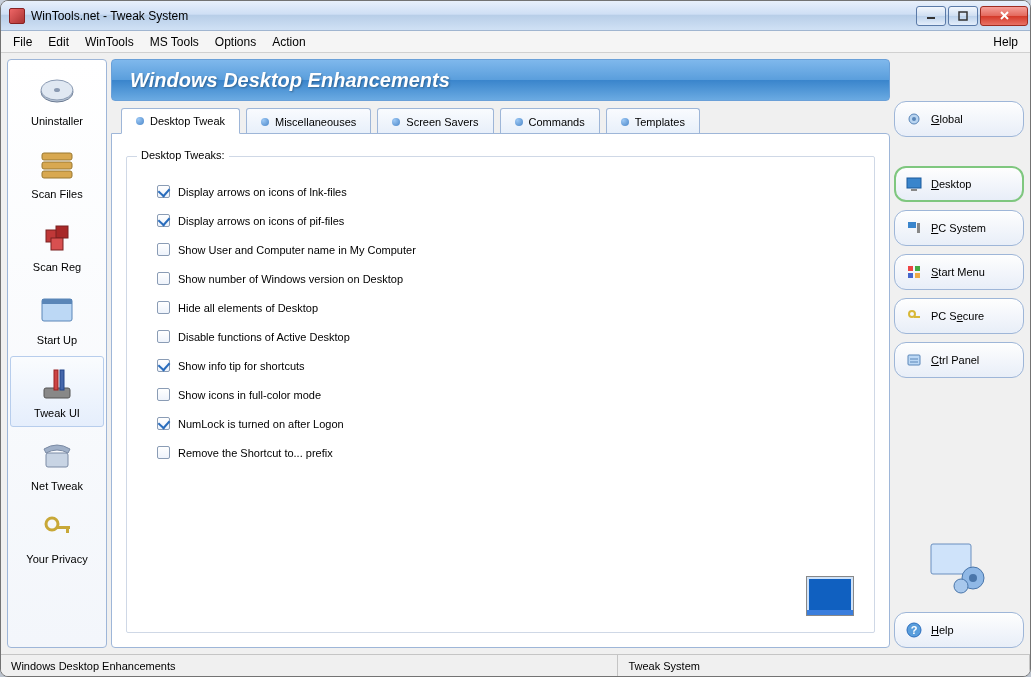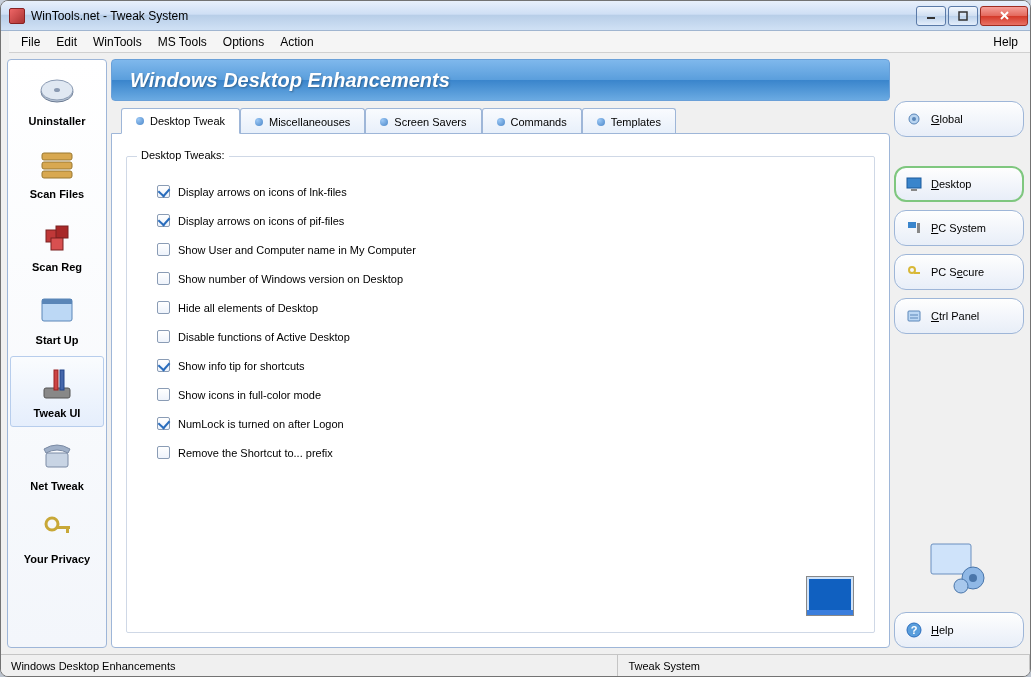--- a/index.html
+++ b/index.html
@@ -56,21 +56,20 @@
   color:#fff;
 }
 .menubar {
   height: 22px;
   background: #f5f5f5;
   border-bottom: 1px solid #d0d0d0;
   display:flex;
   align-items:center;
   padding: 0 4px;
   font-size:12px;
-  margin-left:8px;
 }
 .menubar .menu-item { padding: 2px 8px; cursor:pointer; }
 .menubar .spacer { flex:1; }
 .client {
   flex:1;
   display:flex;
   padding: 6px;
   gap: 4px;
   background:#f0f0f0;
 }
@@ -85,21 +84,20 @@
   gap:2px;
 }
 .side-item {
   display:flex;
   flex-direction:column;
   align-items:center;
   padding:6px 2px 8px;
   cursor:pointer;
   border-radius:3px;
   font-size:11px;
-  font-weight:bold;
 }
 .side-item:hover,.side-item.selected { background: linear-gradient(to bottom,#fafcfe,#e5eefc); border:1px solid #b7cdec; padding:5px 1px 7px; }
 .side-icon {
   width:42px;height:42px;margin-bottom:3px;
   border-radius:4px;
   display:flex;align-items:center;justify-content:center;
 }
 .center {
   flex:1;
   display:flex;
@@ -127,21 +125,21 @@
 }
 .tabs-row {
   display:flex;
   height:26px;
   padding-left:10px;
 }
 .tab {
   padding:4px 14px;
   border:1px solid #9eb6d8;
   border-bottom:none;
-  margin-right:0;
+  margin-right:6px;
   background: linear-gradient(to bottom,#f9fbfe,#e7effa);
   border-radius:3px 3px 0 0;
   display:flex;align-items:center;gap:6px;
   font-size:11px;
   cursor:pointer;
   position:relative;
   top:1px;
 }
 .tab.active {
   background:#fff;
@@ -464,20 +462,31 @@
               <svg width="16" height="16">
                 <rect x="2" y="2" width="8" height="6" fill="#3a85cc"></rect>
                 <rect x="11" y="3" width="3" height="10" fill="#888"></rect>
               </svg>
             </div>
             <span><span class="u">P</span>C System</span>
           </div>
           <div class="right-btn">
             <div class="r-icon">
               <svg width="16" height="16">
+                <rect x="2" y="2" width="5" height="5" fill="#e44"></rect>
+                <rect x="9" y="2" width="5" height="5" fill="#4a4"></rect>
+                <rect x="2" y="9" width="5" height="5" fill="#46c"></rect>
+                <rect x="9" y="9" width="5" height="5" fill="#ea4"></rect>
+              </svg>
+            </div>
+            <span><span class="u">S</span>tart Menu</span>
+          </div>
+          <div class="right-btn">
+            <div class="r-icon">
+              <svg width="16" height="16">
                 <circle cx="6" cy="6" r="3" fill="none" stroke="#d8b838" stroke-width="2"></circle>
                 <rect x="8" y="8" width="6" height="2" fill="#d8b838"></rect>
               </svg>
             </div>
             <span>PC S<span class="u">e</span>cure</span>
           </div>
           <div class="right-btn">
             <div class="r-icon">
               <svg width="16" height="16">
                 <rect x="2" y="3" width="12" height="10" rx="1" fill="#bcd8f5" stroke="#5a86b8"></rect>

